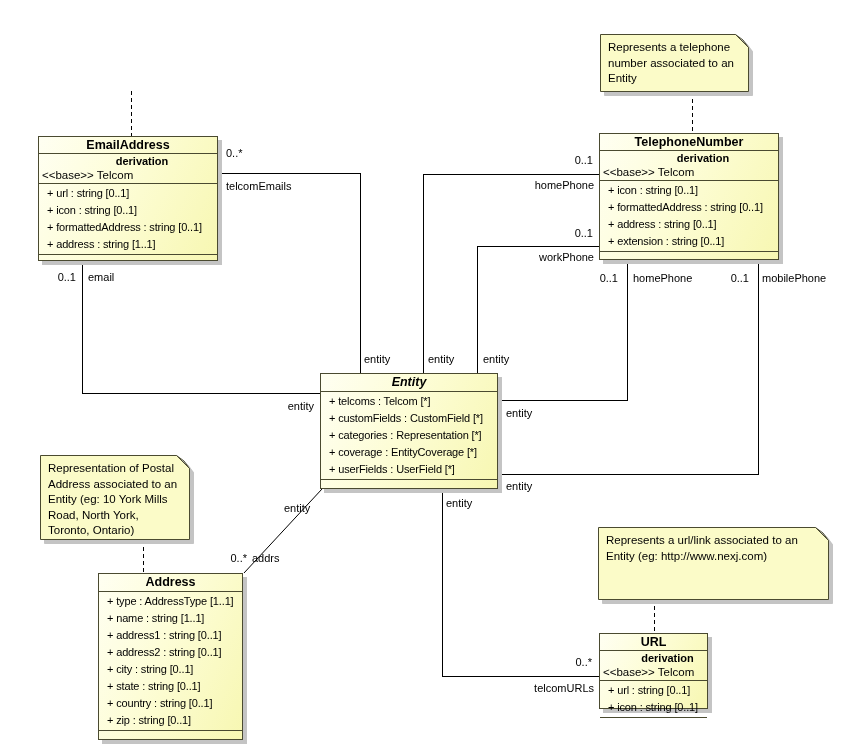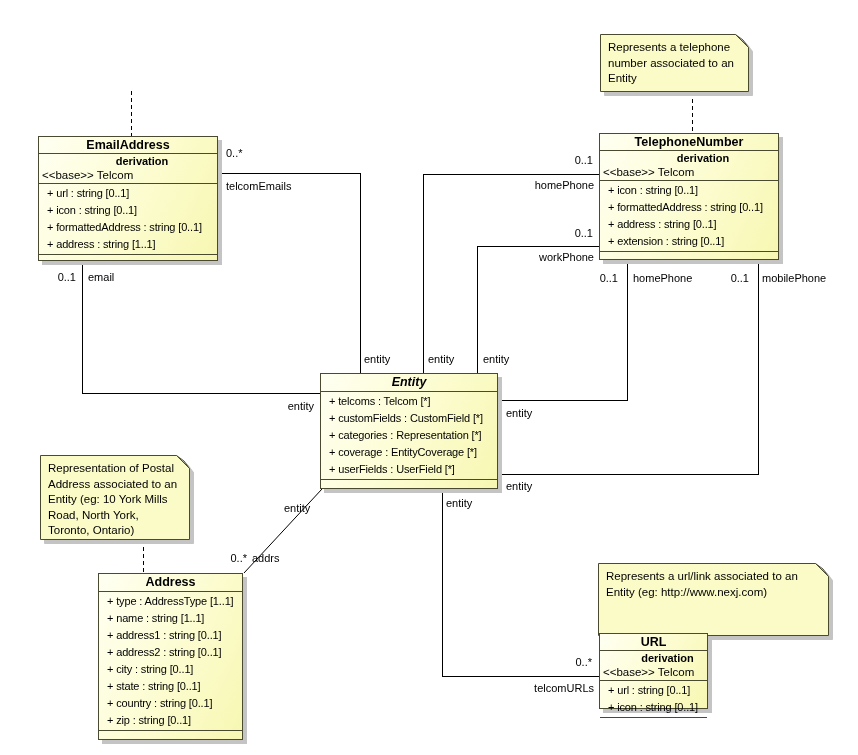--- a/index.html
+++ b/index.html
@@ -93,21 +93,21 @@
     </svg>
     <div class="note-text">
       <div>Representation of Postal</div>
       <div>Address associated to an</div>
       <div>Entity (eg: 10 York Mills</div>
       <div>Road, North York,</div>
       <div>Toronto, Ontario)</div>
     </div>
   </div>
 
-  <div class="note" style="left:598px;top:563px;width:231px;height:88px">
+  <div class="note" style="left:598px;top:527px;width:231px;height:88px">
     <svg width="231" height="73">
       <path class="note-body" d="M0.5,0.5 L217.5,0.5 L230.5,13.5 L230.5,72.5 L0.5,72.5 Z"></path>
       <path class="note-fold" d="M217.5,0.5 Q226,5 230.5,13.5"></path>
     </svg>
     <div class="note-text">
       <div>Represents a url/link associated to an</div>
       <div>Entity (eg: http://www.nexj.com)</div>
     </div>
   </div>
 

